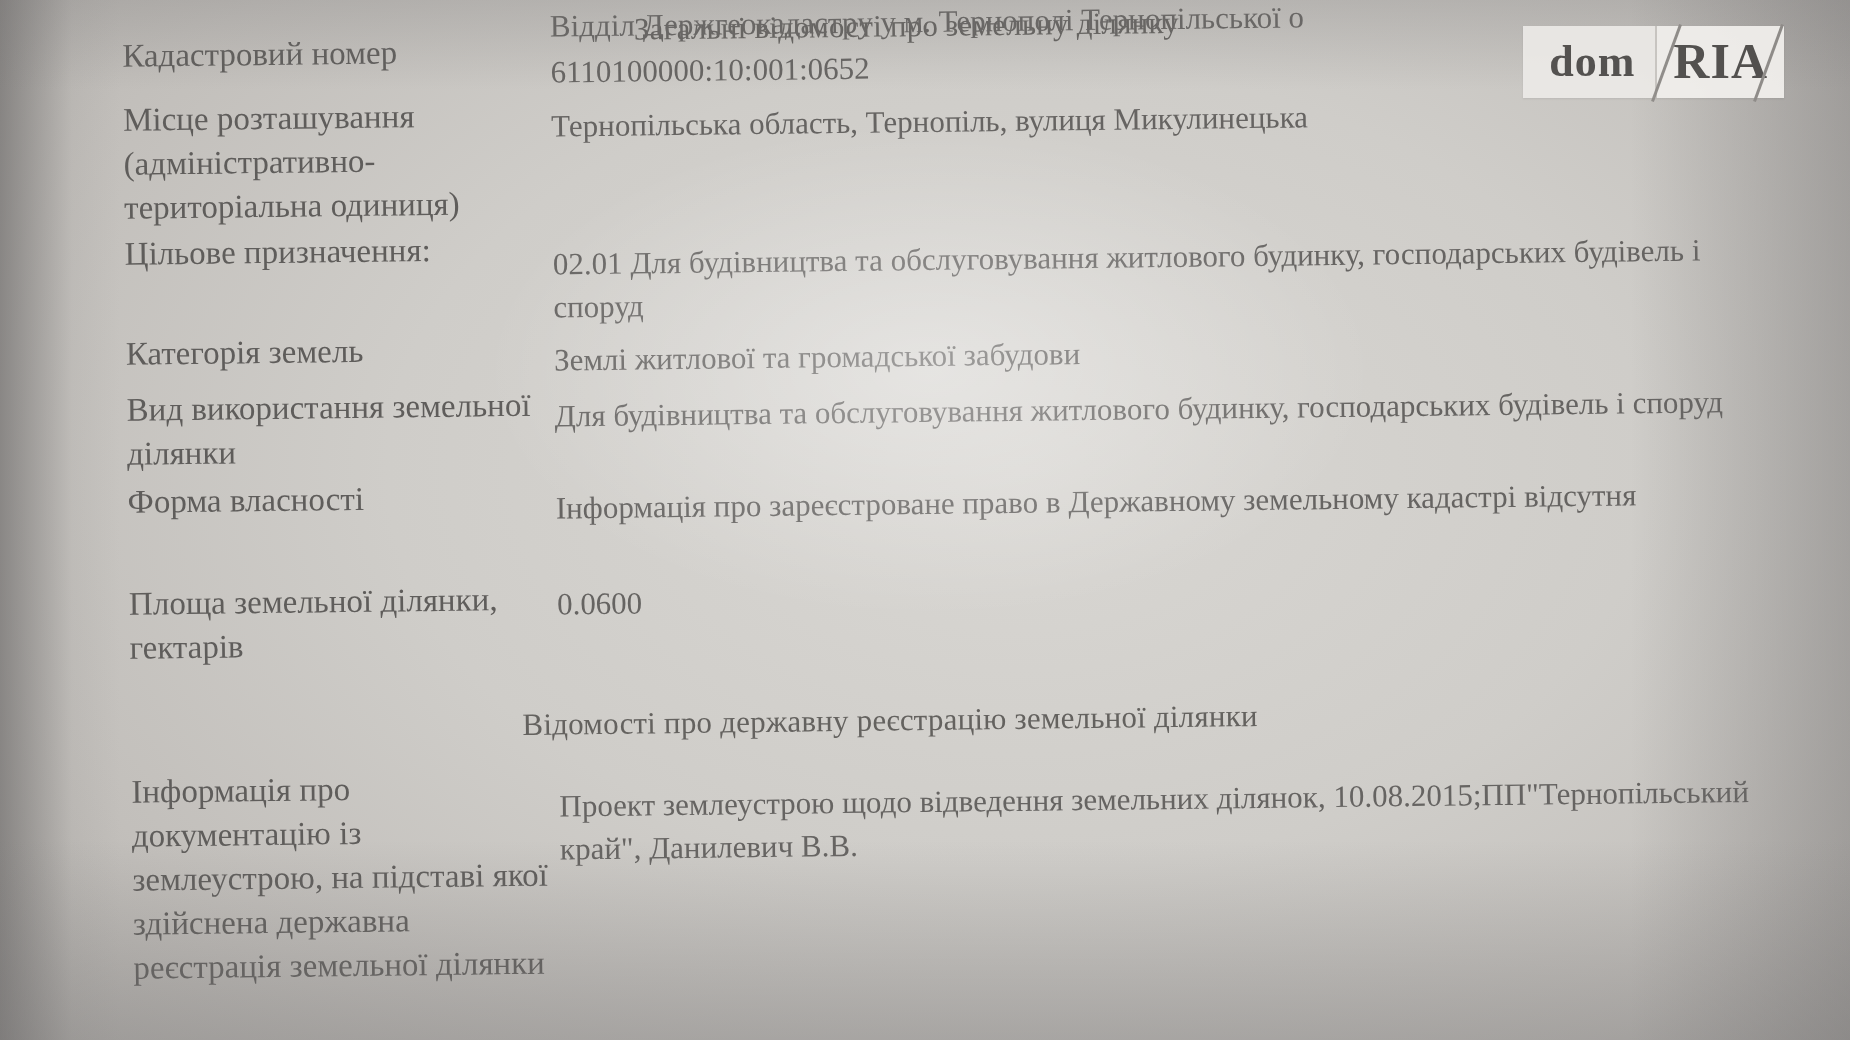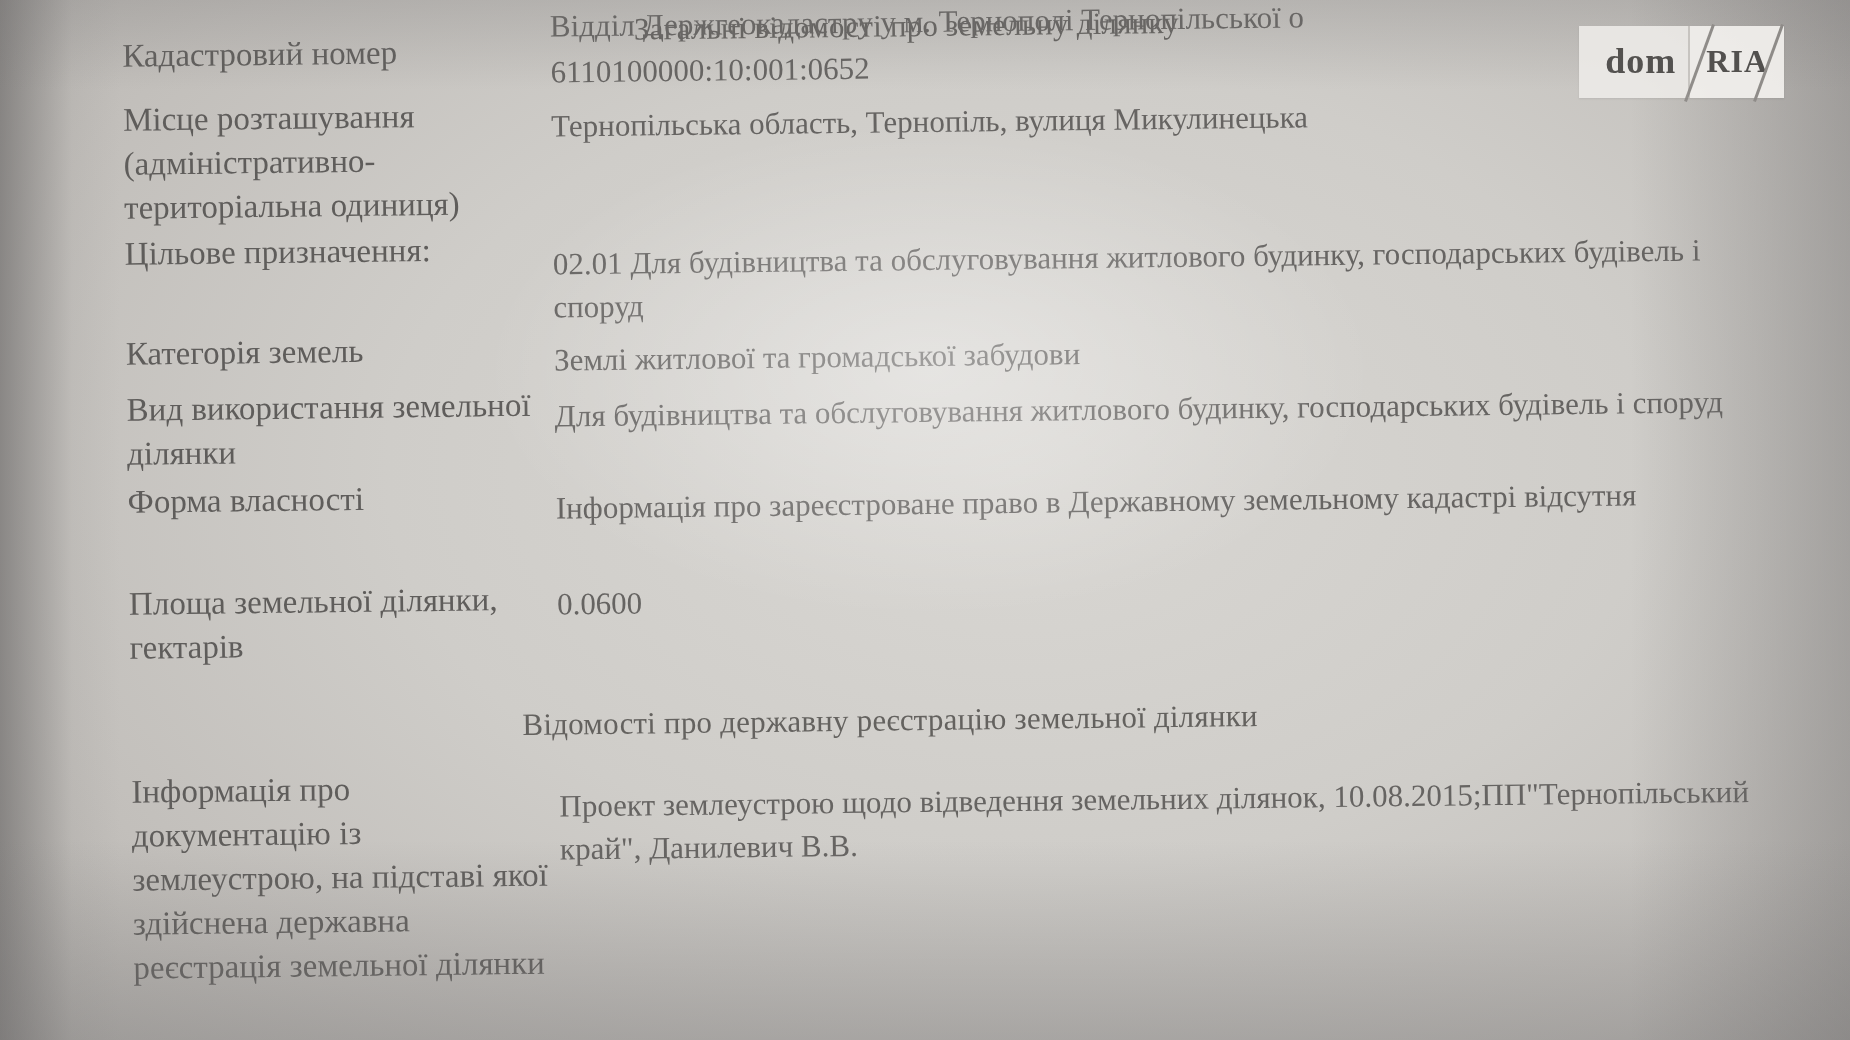--- a/index.html
+++ b/index.html
@@ -125,32 +125,32 @@
     top: 26px;
     display: flex;
     align-items: stretch;
     height: 72px;
     box-shadow: 0 1px 2px rgba(0,0,0,0.08);
   }
   .logo-dom {
     background: #eceae7;
     color: #4c4a48;
     font-family: "Liberation Serif", "DejaVu Serif", serif;
-    font-size: 36px;
+    font-size: 44px;
     font-weight: 700;
     letter-spacing: 1px;
-    padding: 4px 12px 6px 26px;
+    padding: 4px 20px 6px 26px;
     display: flex;
     align-items: center;
     opacity: 0.93;
   }
   .logo-ria {
     background: #f2f0ed;
     color: #4c4a48;
-    font-size: 32px;
+    font-size: 50px;
     font-weight: 700;
     letter-spacing: 1px;
     padding: 4px 16px 6px 16px;
     display: flex;
     align-items: center;
     position: relative;
     opacity: 0.93;
     border-left: 2px solid #c9c6c2;
   }
   .logo-ria .slash {

